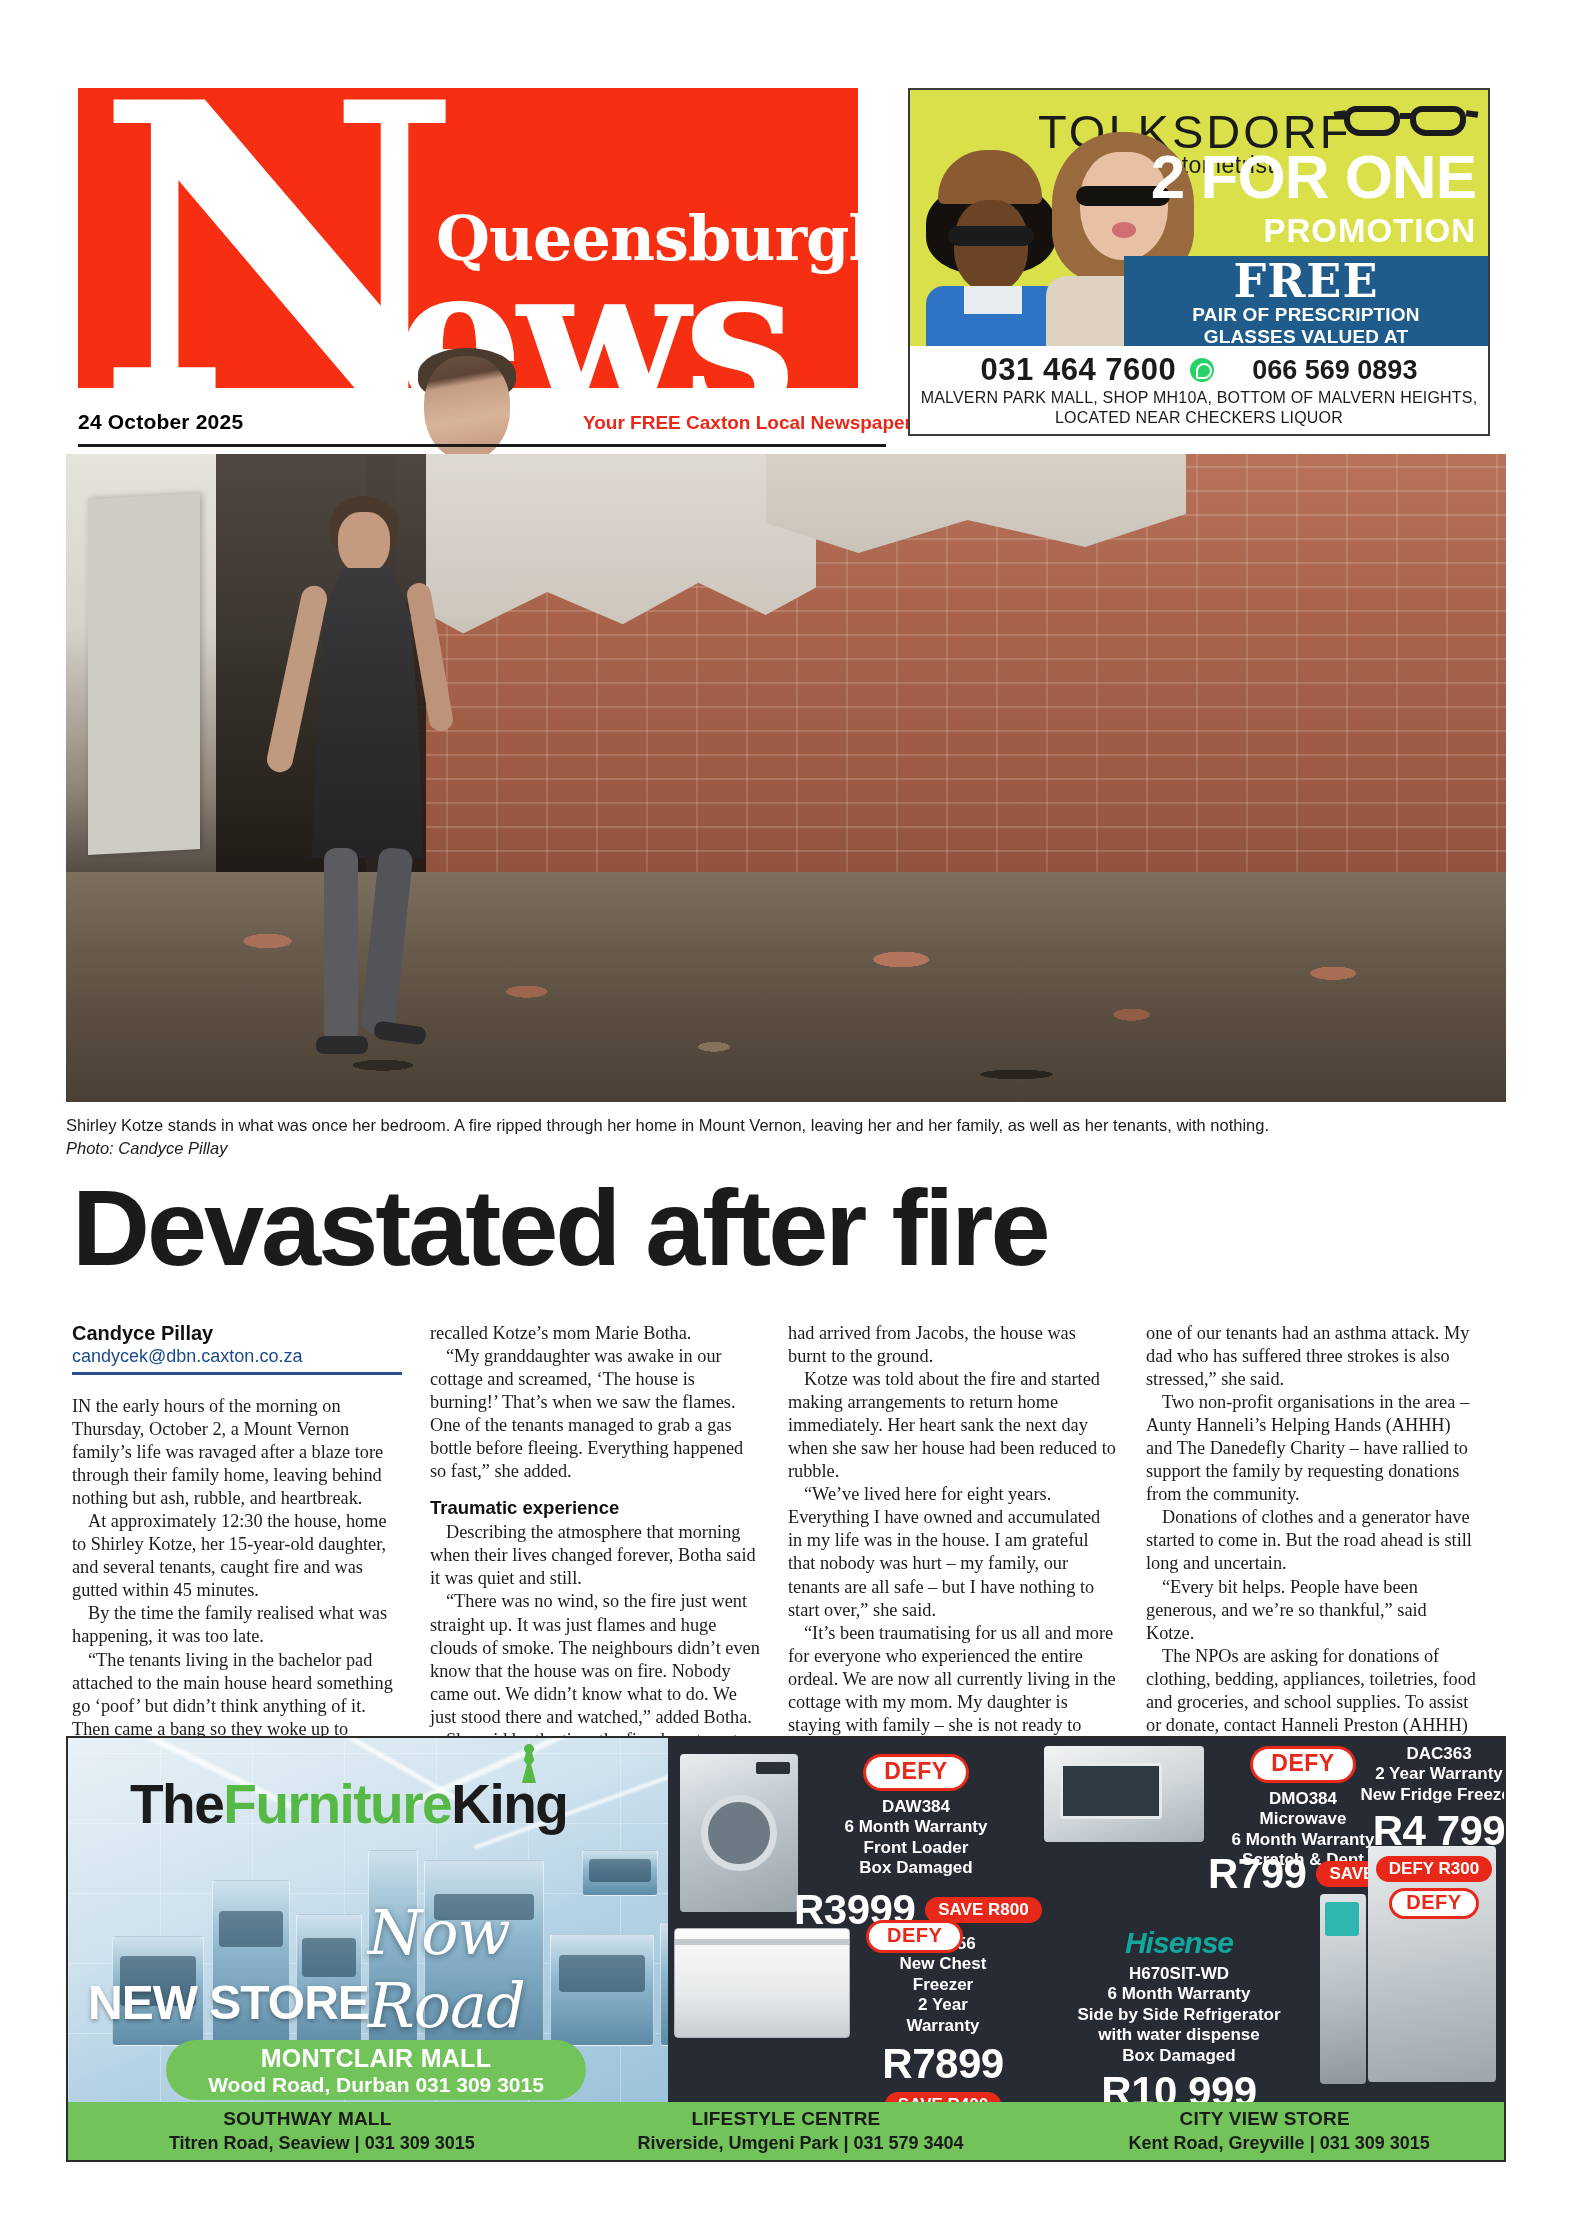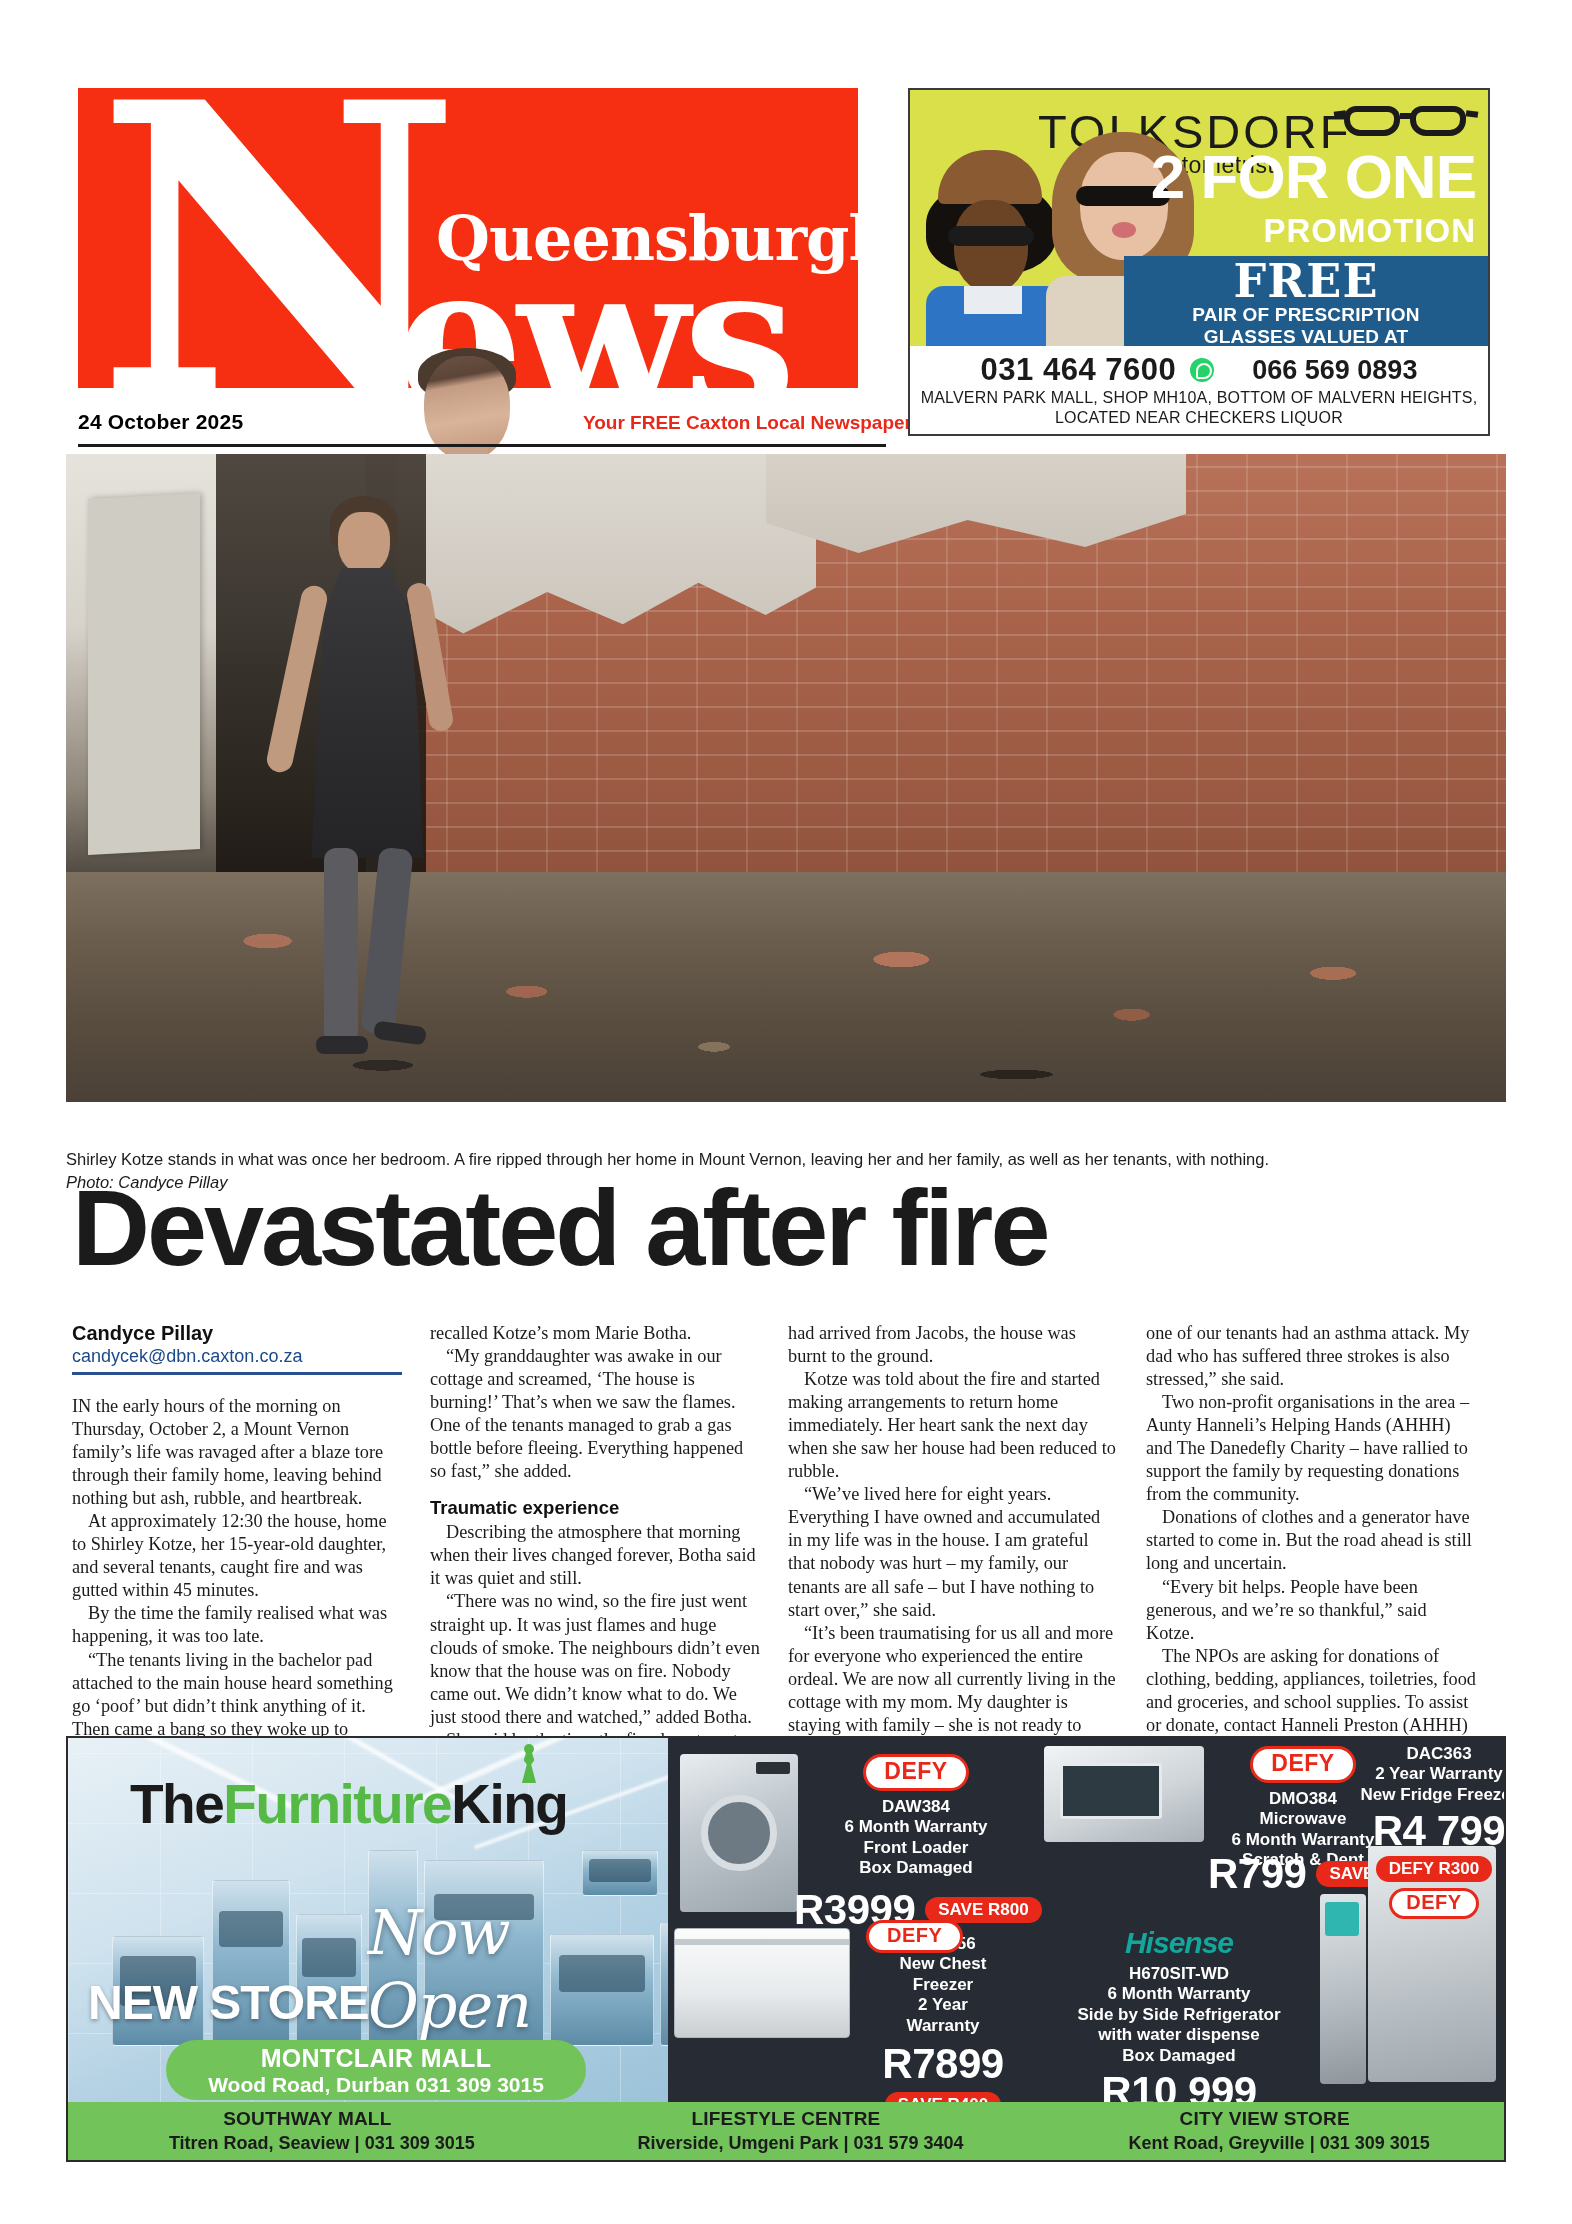--- a/index.html
+++ b/index.html
@@ -178,21 +178,21 @@
     clip-path: polygon(30% 0,70% 0,86% 16%,92% 52%,96% 100%,6% 100%,12% 50%,16% 16%);
   }
   .ph-woman .w-arm-l { position: absolute; left: 6px; top: 88px; width: 26px; height: 190px; background: #c09a7e; border-radius: 14px; transform: rotate(12deg); }
   .ph-woman .w-arm-r { position: absolute; left: 140px; top: 86px; width: 24px; height: 150px; background: #bd9479; border-radius: 14px; transform: rotate(-10deg); }
   .ph-woman .w-leg-l { position: absolute; left: 46px; top: 352px; width: 34px; height: 196px; background: #5b5b60; border-radius: 12px; }
   .ph-woman .w-leg-r { position: absolute; left: 92px; top: 352px; width: 34px; height: 186px; background: #53535a; border-radius: 12px; transform: rotate(6deg); }
   .ph-woman .w-shoe-l { position: absolute; left: 38px; top: 540px; width: 52px; height: 18px; background: #2b2b2e; border-radius: 8px; }
   .ph-woman .w-shoe-r { position: absolute; left: 96px; top: 528px; width: 52px; height: 18px; background: #2b2b2e; border-radius: 8px; transform: rotate(8deg); }
 
   .caption {
-    position: absolute; left: 66px; top: 1148px; width: 1440px;
+    position: absolute; left: 66px; top: 1114px; width: 1440px;
     font-family: "Liberation Sans", sans-serif; font-size: 16.5px; line-height: 1.42; color: #1b1b1b;
   }
   .caption .credit { font-style: italic; }
 
   
   .headline {
     position: absolute; left: 72px; top: 1174px; width: 1428px;
     font-family: "Liberation Sans", sans-serif; font-weight: 700; font-size: 108px;
     letter-spacing: -3px; color: #1b1b1b; line-height: 1;
   }
@@ -465,21 +465,21 @@
 
       <div class="fk-logo">
         <span class="the">The</span><span class="furniture">Furniture</span><span class="king">King</span>
       </div>
       <div class="fk-crown">
         <div class="ball"></div>
           <div class="body2"></div>
       </div>
 
       <div class="fk-newstore">NEW STORE</div>
-      <div class="fk-nowopen">Now Open</div>
+      <div class="fk-nowopen">Now Road</div>
       <div class="fk-pill">
         <div class="l1">MONTCLAIR MALL</div>
         <div class="l2">Wood Road, Durban 031 309 3015</div>
       </div>
     </div>
 
     <div class="fk-right">
 
       <div class="prodimg" style="left:12px;top:16px;width:118px;height:158px;background:linear-gradient(160deg,#e9edf0 0%,#c3cbd1 40%,#9aa4ab 100%);">
         <div style="position:absolute;left:18%;top:26%;width:64%;aspect-ratio:1;border-radius:50%;background:#6d7a83;border:7px solid #d7dde1;"></div>

